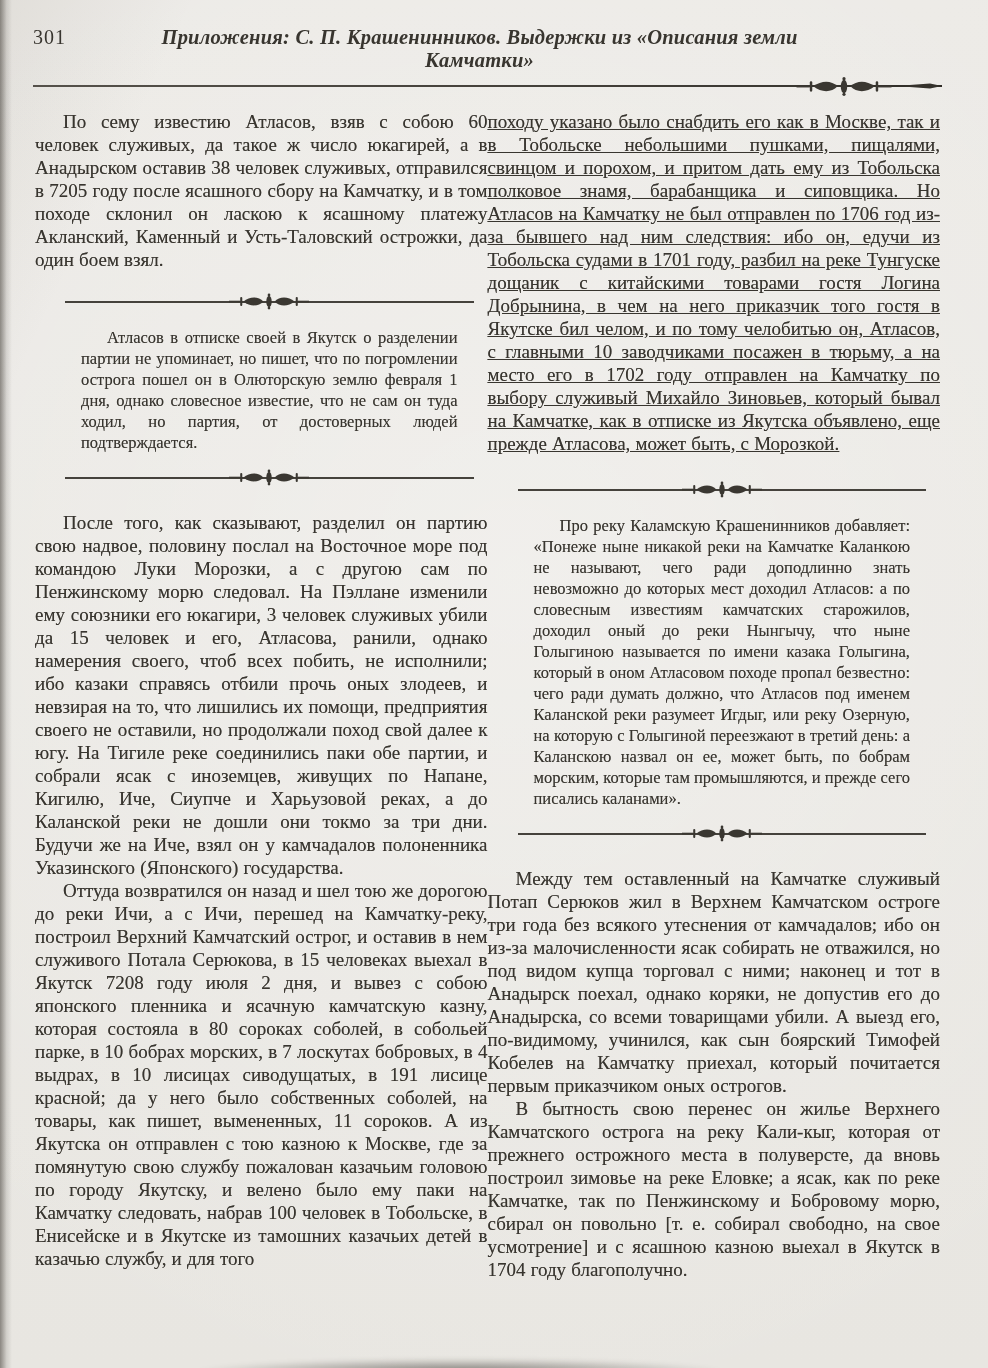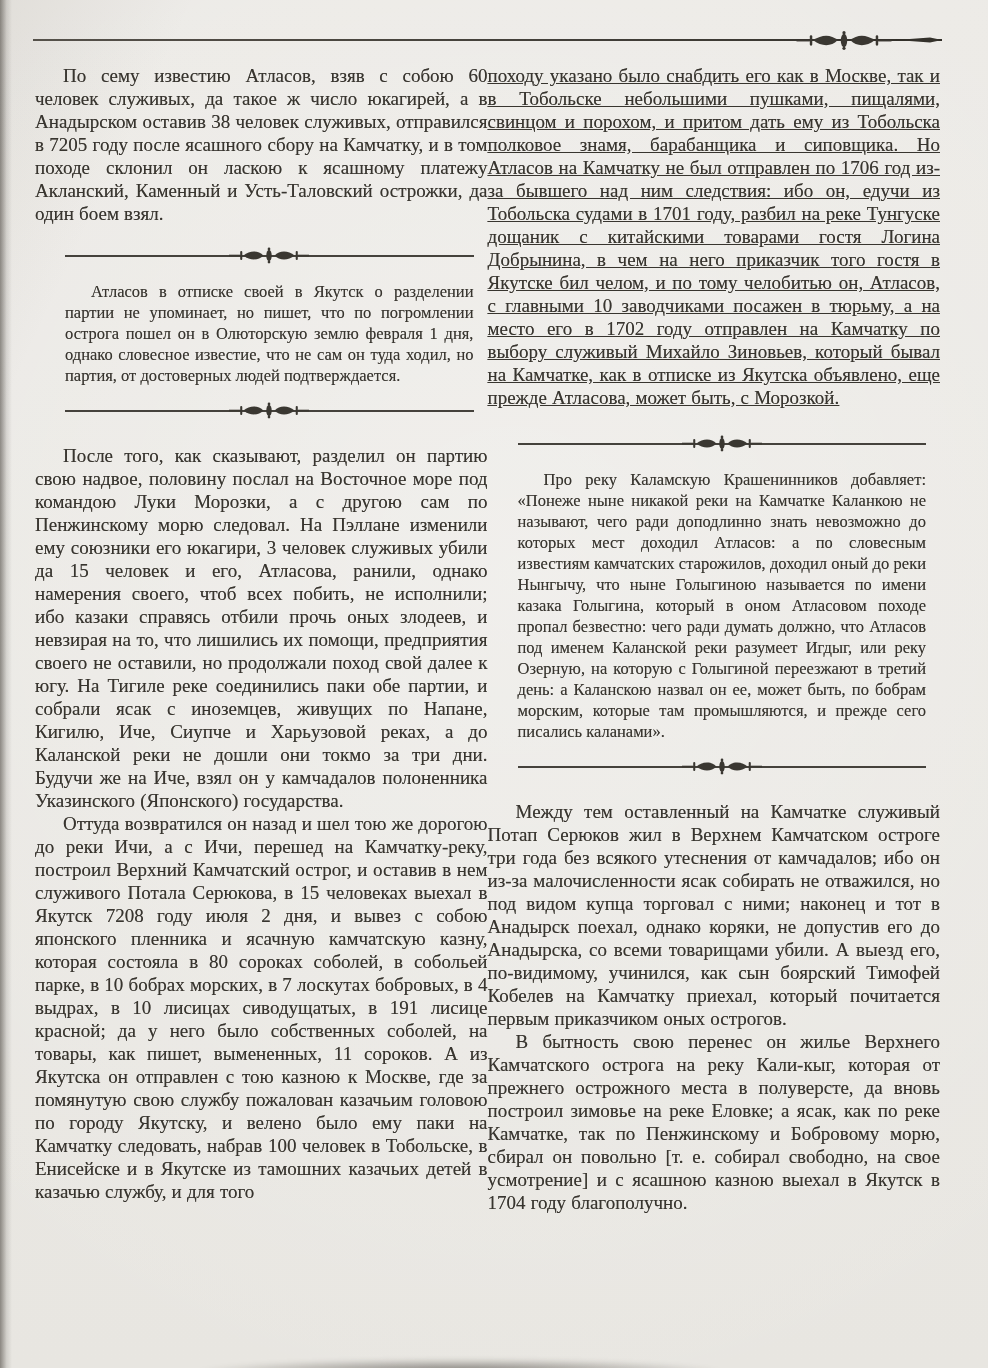--- a/index.html
+++ b/index.html
@@ -104,21 +104,21 @@
     word-spacing: 0.4px;
     text-shadow: 0 0 0.5px rgba(56,53,47,0.55);
   }
   p.main.no-indent { text-indent: 0; text-decoration: underline; }
 
   .note-wrap {
     margin: 0 14px 0 30px;
   }
   .note-wrap.push-down { margin-top: 26px; }
   p.note {
-    margin: 0;
+    margin: 16px;
     font-size: 16.5px;
     line-height: 21px;
     text-align: justify;
     text-indent: 26px;
     hyphens: auto;
     text-shadow: 0 0 0.5px rgba(56,53,47,0.5);
   }
   .divider {
     position: relative;
     height: 18px;
@@ -154,20 +154,24 @@
         <rect x="0" y="9" width="14" height="2"></rect>
         <rect x="86" y="9" width="14" height="2"></rect>
       </g>
     </symbol>
   </defs>
 </svg>
 
 <div class="page">
 
   <div class="header">
+    <div class="header-row">
+      <span class="page-number">301</span>
+      <span class="header-title">Приложения: С. П. Крашенинников. Выдержки из «Описания земли Камчатки»</span>
+    </div>
     <div class="header-rule">
       <span class="rule-line"></span>
       <svg class="ornament" width="96" height="19">
           <use href="#fleuron"></use>
         </svg>
       <svg class="rule-taper" width="46" height="8">
           <polygon points="0,4 34,1.5 46,4 34,6.5" fill="#34312b"></polygon>
         </svg>
     </div>
   </div>

